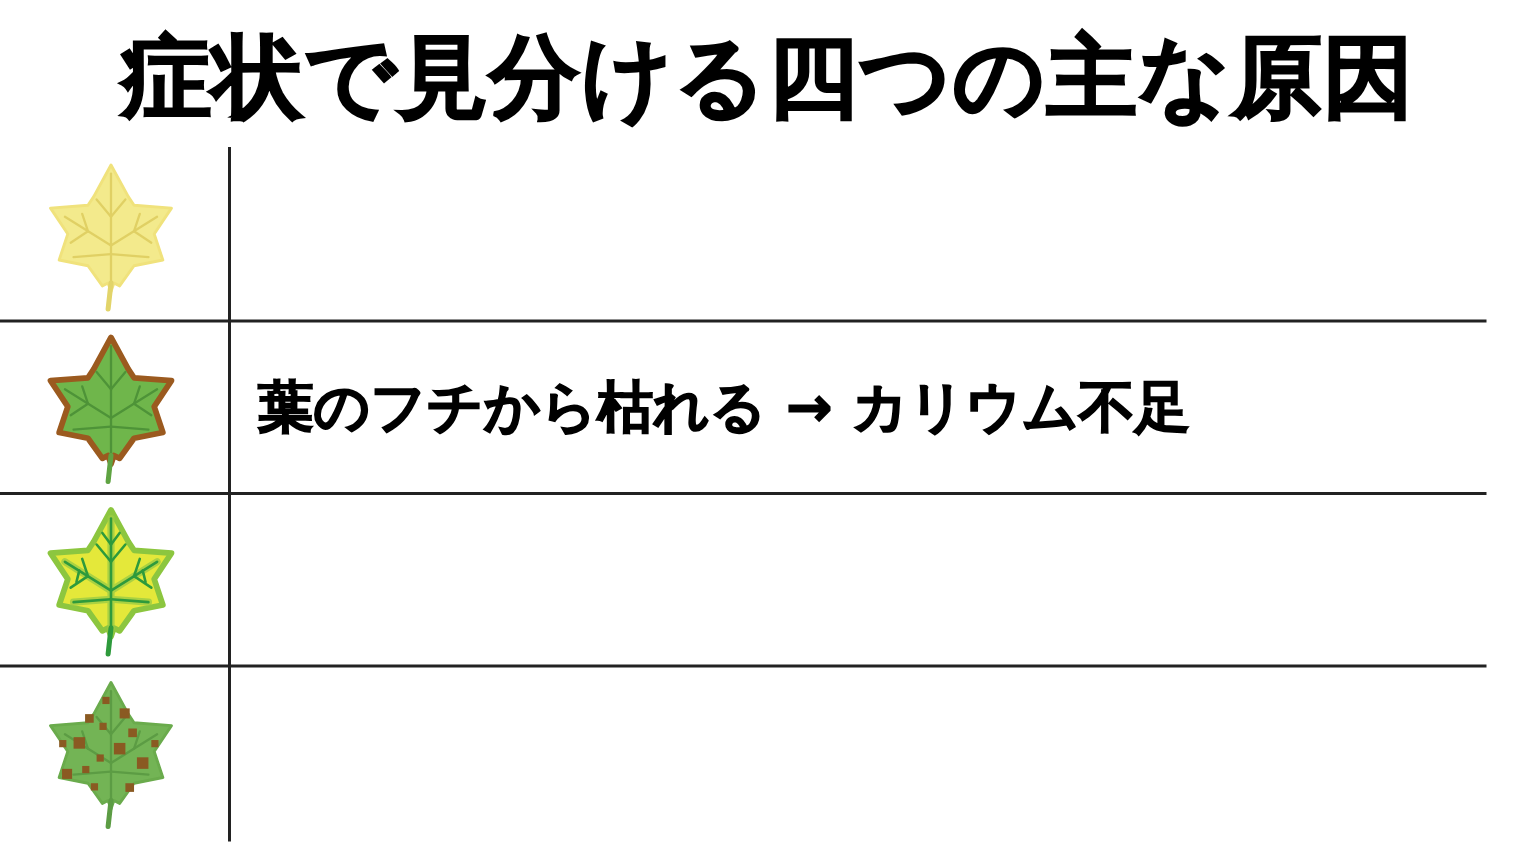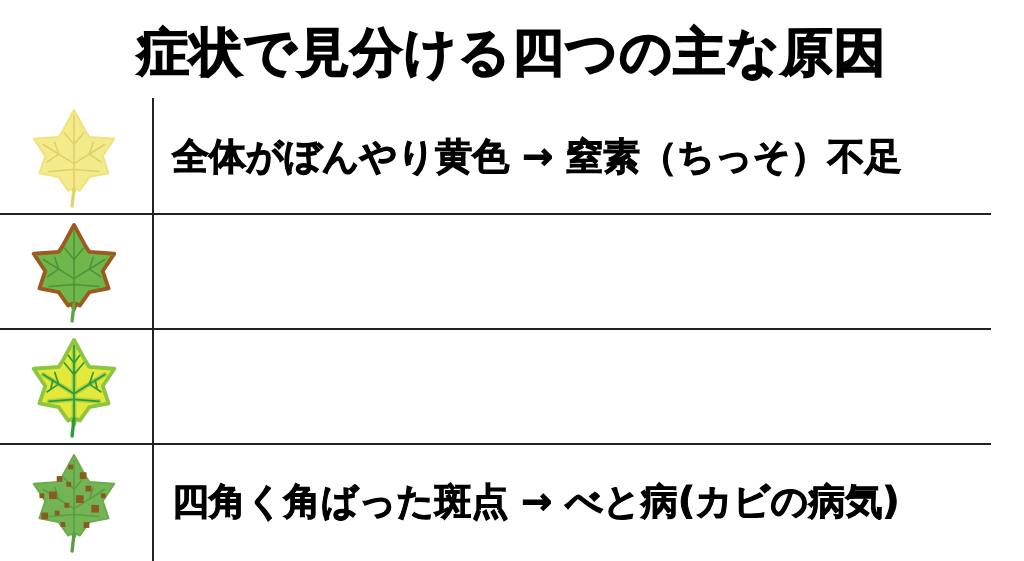--- a/index.html
+++ b/index.html
@@ -14,21 +14,21 @@
       overflow: hidden;
       font-family: "DejaVu Sans", "Liberation Sans", sans-serif;
       color: #000;
     }
     .title {
       position: absolute;
       left: 0;
       top: 12px;
       width: 1024px;
       text-align: center;
-      font-size: 52px;
+      font-size: 60px;
       font-weight: 900;
       letter-spacing: 1px;
       line-height: 80px;
       -webkit-text-stroke: 1.5px #000;
     }
     .vline {
       position: absolute;
       left: 152px;
       top: 98px;
       width: 2px;
@@ -91,41 +91,41 @@
         <path d="M50 66 L76 68"></path>
         <path d="M50 40 L40 28"></path>
           <path d="M50 40 L60 28"></path>
         <path d="M34 50 L30 38"></path>
           <path d="M66 50 L70 38"></path>
         <path d="M34 50 L22 58"></path>
           <path d="M66 50 L78 58"></path>
       </g>
       <path d="M50 86 L48 104" stroke="#e2d46a" stroke-width="3.5" stroke-linecap="round"></path>
     </svg>
-    <div class="row-text">全体がぼんやり黄色 → 窒素（ちっそ）不足</div>
   </div>
 
   <div class="row" style="top:215px">
     <svg class="leaf" viewBox="0 0 100 106">
       <path d="M50 4 L62 26 L66 32 L92 34 L80 52 L86 70 L66 74 L56 88 L52 86 L50 92 L48 86 L44 88 L34 74 L14 70 L20 52 L8 34 L34 32 L38 26 Z" fill="#6fb64b" stroke="#9b5a1f" stroke-width="4" stroke-linejoin="round"></path>
       <g stroke="#4e9338" stroke-width="1.6" fill="none" stroke-linecap="round">
         <path d="M50 10 L50 86"></path>
         <path d="M50 60 L18 40"></path>
         <path d="M50 60 L82 40"></path>
         <path d="M50 66 L24 68"></path>
         <path d="M50 66 L76 68"></path>
         <path d="M50 40 L40 28"></path>
           <path d="M50 40 L60 28"></path>
         <path d="M34 50 L30 38"></path>
           <path d="M66 50 L70 38"></path>
         <path d="M34 50 L22 58"></path>
           <path d="M66 50 L78 58"></path>
       </g>
       <path d="M50 86 L48 104" stroke="#5fa342" stroke-width="3.5" stroke-linecap="round"></path>
     </svg>
+    <div class="row-text">葉のフチから枯れる → カリウム不足</div>
   </div>
 
   <div class="row" style="top:330px">
     <svg class="leaf" viewBox="0 0 100 106">
       <path d="M50 4 L62 26 L66 32 L92 34 L80 52 L86 70 L66 74 L56 88 L52 86 L50 92 L48 86 L44 88 L34 74 L14 70 L20 52 L8 34 L34 32 L38 26 Z" fill="#e4e83a" stroke="#8cc63f" stroke-width="4" stroke-linejoin="round"></path>
       <g stroke="#9ccc44" stroke-width="5" fill="none" stroke-linecap="round" opacity="0.8">
         <path d="M50 10 L50 86"></path>
         <path d="M50 60 L18 40"></path>
         <path d="M50 60 L82 40"></path>
         <path d="M50 66 L24 68"></path>
@@ -178,15 +178,14 @@
         <rect x="78" y="44" width="5" height="5"></rect>
         <rect x="40" y="54" width="5" height="5"></rect>
         <rect x="68" y="56" width="8" height="8"></rect>
         <rect x="30" y="62" width="5" height="5"></rect>
         <rect x="16" y="64" width="7" height="7"></rect>
         <rect x="36" y="74" width="5" height="5"></rect>
         <rect x="60" y="74" width="6" height="6"></rect>
       </g>
       <path d="M50 86 L48 104" stroke="#5c9c44" stroke-width="3.5" stroke-linecap="round"></path>
     </svg>
-    <div class="row-text">四角く角ばった斑点 → べと病(カビの病気)</div>
   </div>
 </div>
 
 </body></html>

